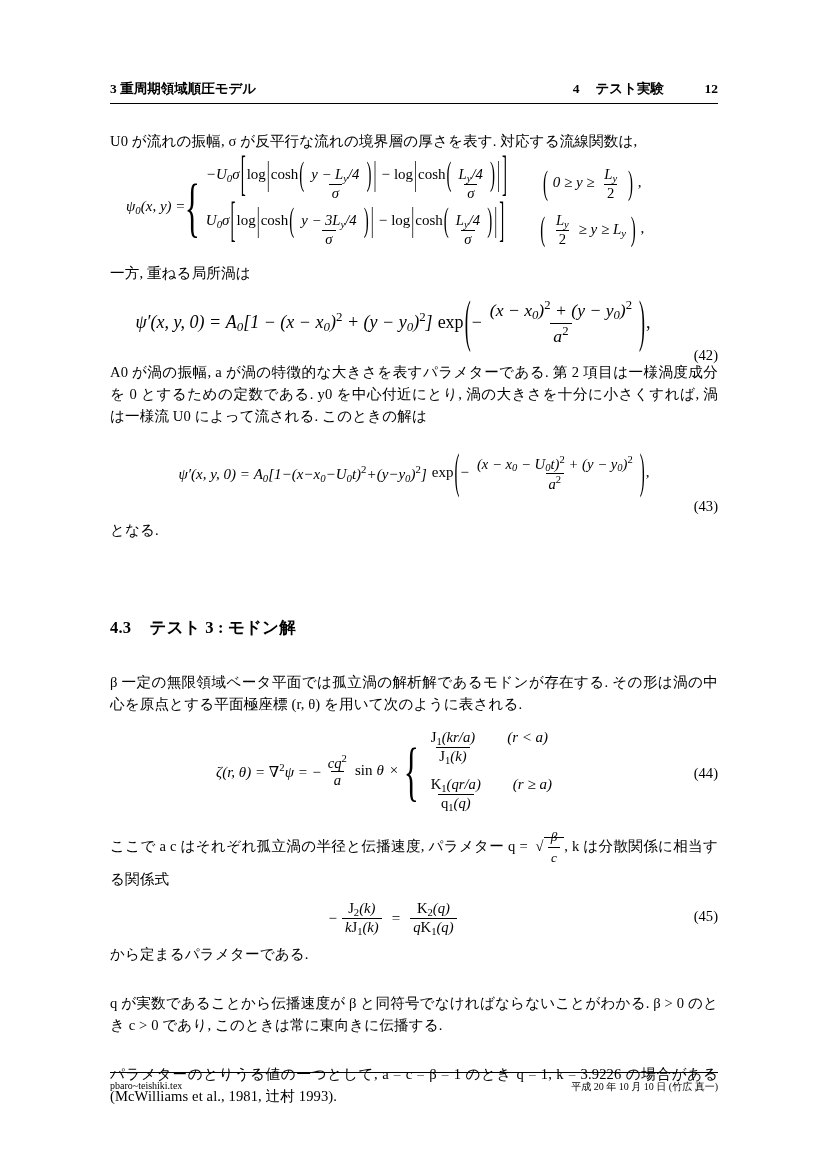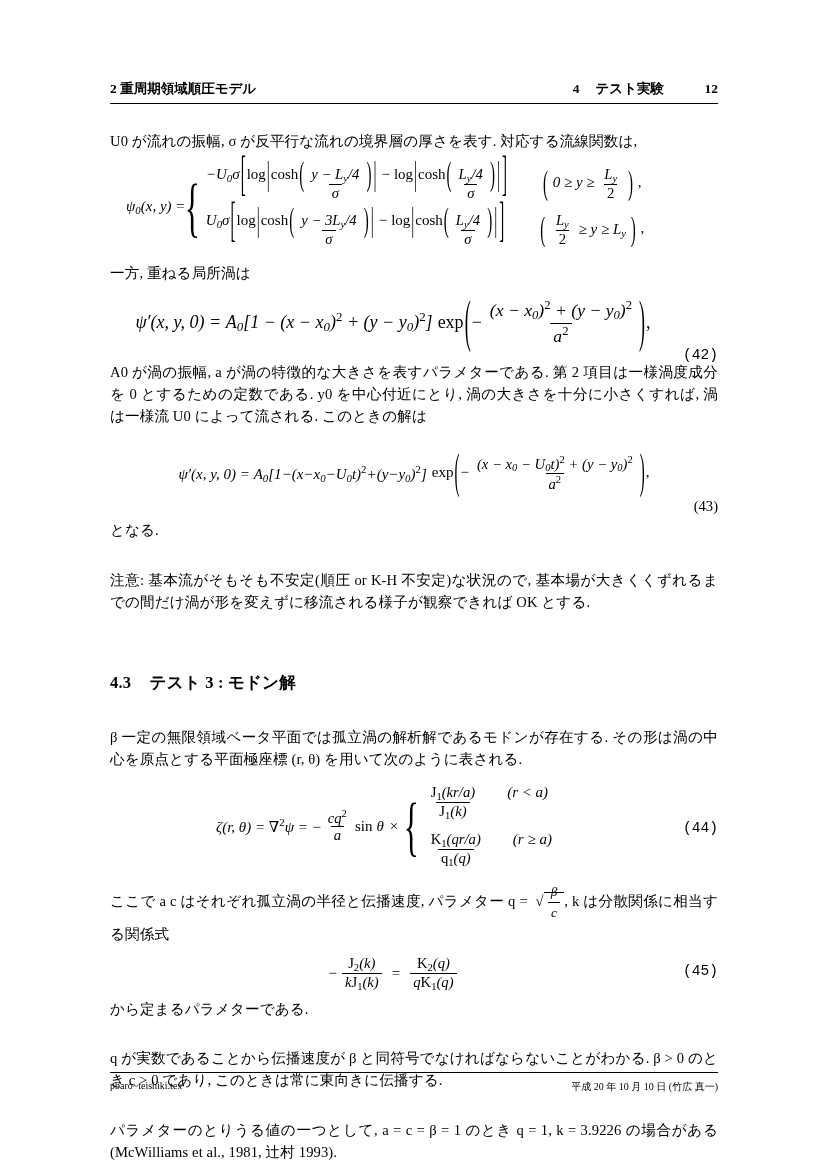--- a/index.html
+++ b/index.html
@@ -69,21 +69,20 @@
   .math {
     font-style: italic;
     font-family: "Liberation Serif", "DejaVu Serif", serif;
   }
   .up { font-style: normal; }
   .eqno {
     position: absolute;
     right: 0;
     font-style: normal;
     font-size: 14.6px;
-    font-family: Liberation Mono, monospace;
   }
   .centerrow {
     display: flex;
     justify-content: center;
     align-items: center;
   }
   .frac {
     display: inline-flex;
     flex-direction: column;
     align-items: center;
@@ -145,21 +144,21 @@
   }
 </style>
 </head>
 <body>
 
 <div class="page">
 
   <div class="content">
 
     <div class="runhead">
-      <span class="left">2 重周期領域順圧モデル</span>
+      <span class="left">3 重周期領域順圧モデル</span>
       <span class="spacer"></span>
       <span class="secno">4</span>
       <span class="sectitle">テスト実験</span>
       <span class="pageno">12</span>
     </div>
 
     <p class="body tight">
       <span>U0 が流れの振幅, σ が反平行な流れの境界層の厚さを表す. 対応する流線関数は,</span>
     </p>
 
@@ -291,23 +290,20 @@
         <span>(43)</span>
       </div>
     </div>
 
     <p class="body" style="margin-top:4px;">
       <span>となる.</span>
     </p>
 
     <div class="gap-m"></div>
 
-    <p class="body">
-      <span>注意: 基本流がそもそも不安定(順圧 or K-H 不安定)な状況ので, 基本場が大きくくずれるまでの間だけ渦が形を変えずに移流される様子が観察できれば OK とする.</span>
-    </p>
 
     <div class="gap-l"></div>
 
     <h3 class="subsec" style="margin-top:22px;">
       <span class="num">4.3</span>
       <span>テスト 3 : モドン解</span>
     </h3>
 
     <div class="gap-s"></div>
 

